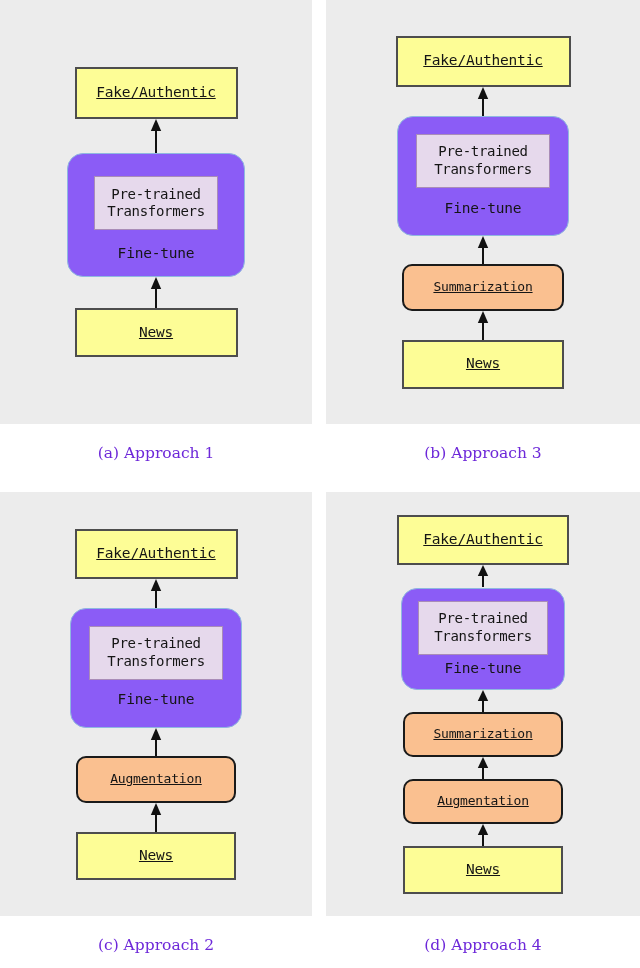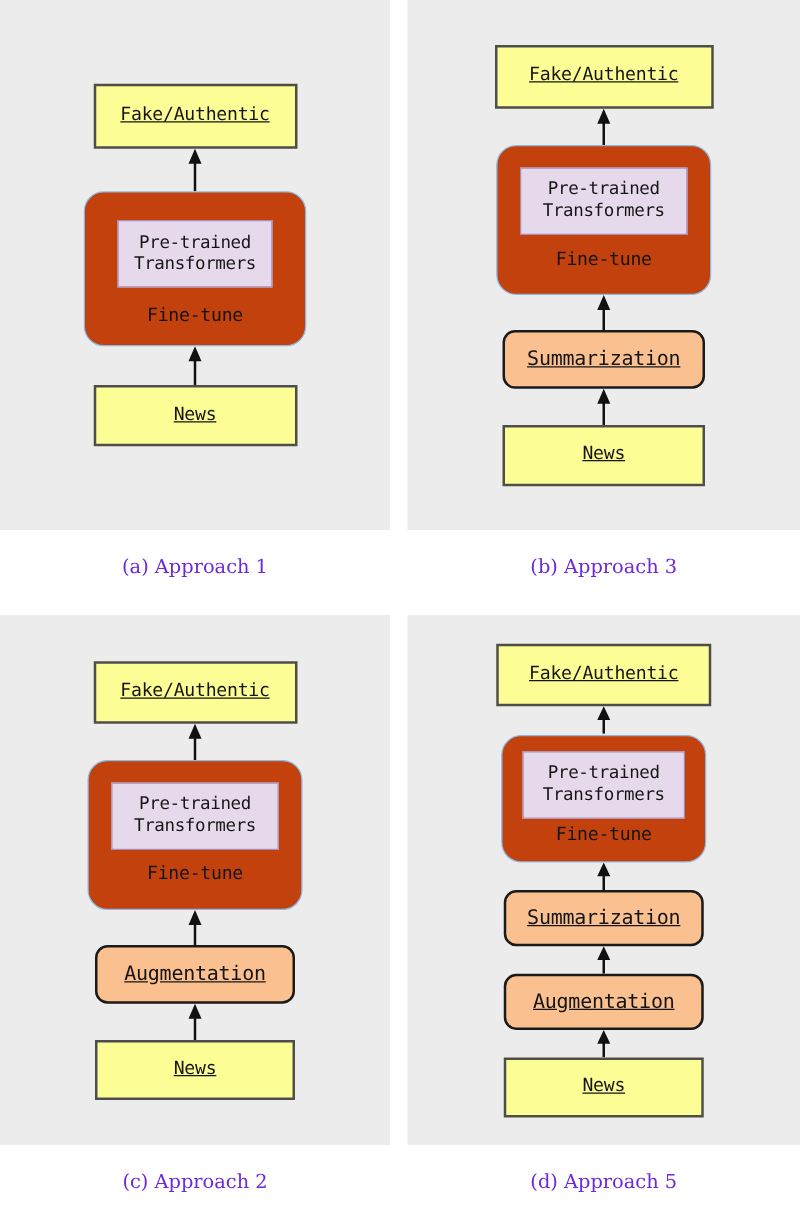--- a/index.html
+++ b/index.html
@@ -68,28 +68,28 @@
   .node-yellow {
     background: #fdfd96;
     border: 2px solid #4d4d4d;
     font-size: 14.5px;
     letter-spacing: -0.2px;
   }
   .node-orange {
     background: #fac090;
     border: 2px solid #1a1a1a;
     border-radius: 10px;
-    font-size: 16px;
+    font-size: 13px;
     letter-spacing: -0.2px;
     text-align: right;
   }
 
   
   .node-group {
-    background: #c2410c;
+    background: #8b5cf6;
     border: 1.5px solid #8fb8e0;
     border-radius: 16px;
     box-sizing: border-box;
     display: flex;
     flex-direction: column;
     align-items: center;
     justify-content: flex-start;
     position: relative;
   }
   .node-purple {
@@ -368,16 +368,16 @@
             <polygon points="8,0 2.8,11 13.2,11" fill="#111111"></polygon>
           </svg>
         </div>
 
         <div class="node node-yellow d-top">
           <span>Fake/Authentic</span>
         </div>
 
       </div>
     </div>
-    <div class="caption">(d) Approach 5</div>
+    <div class="caption">(d) Approach 4</div>
   </div>
 
 </div>
 
 </body></html>

